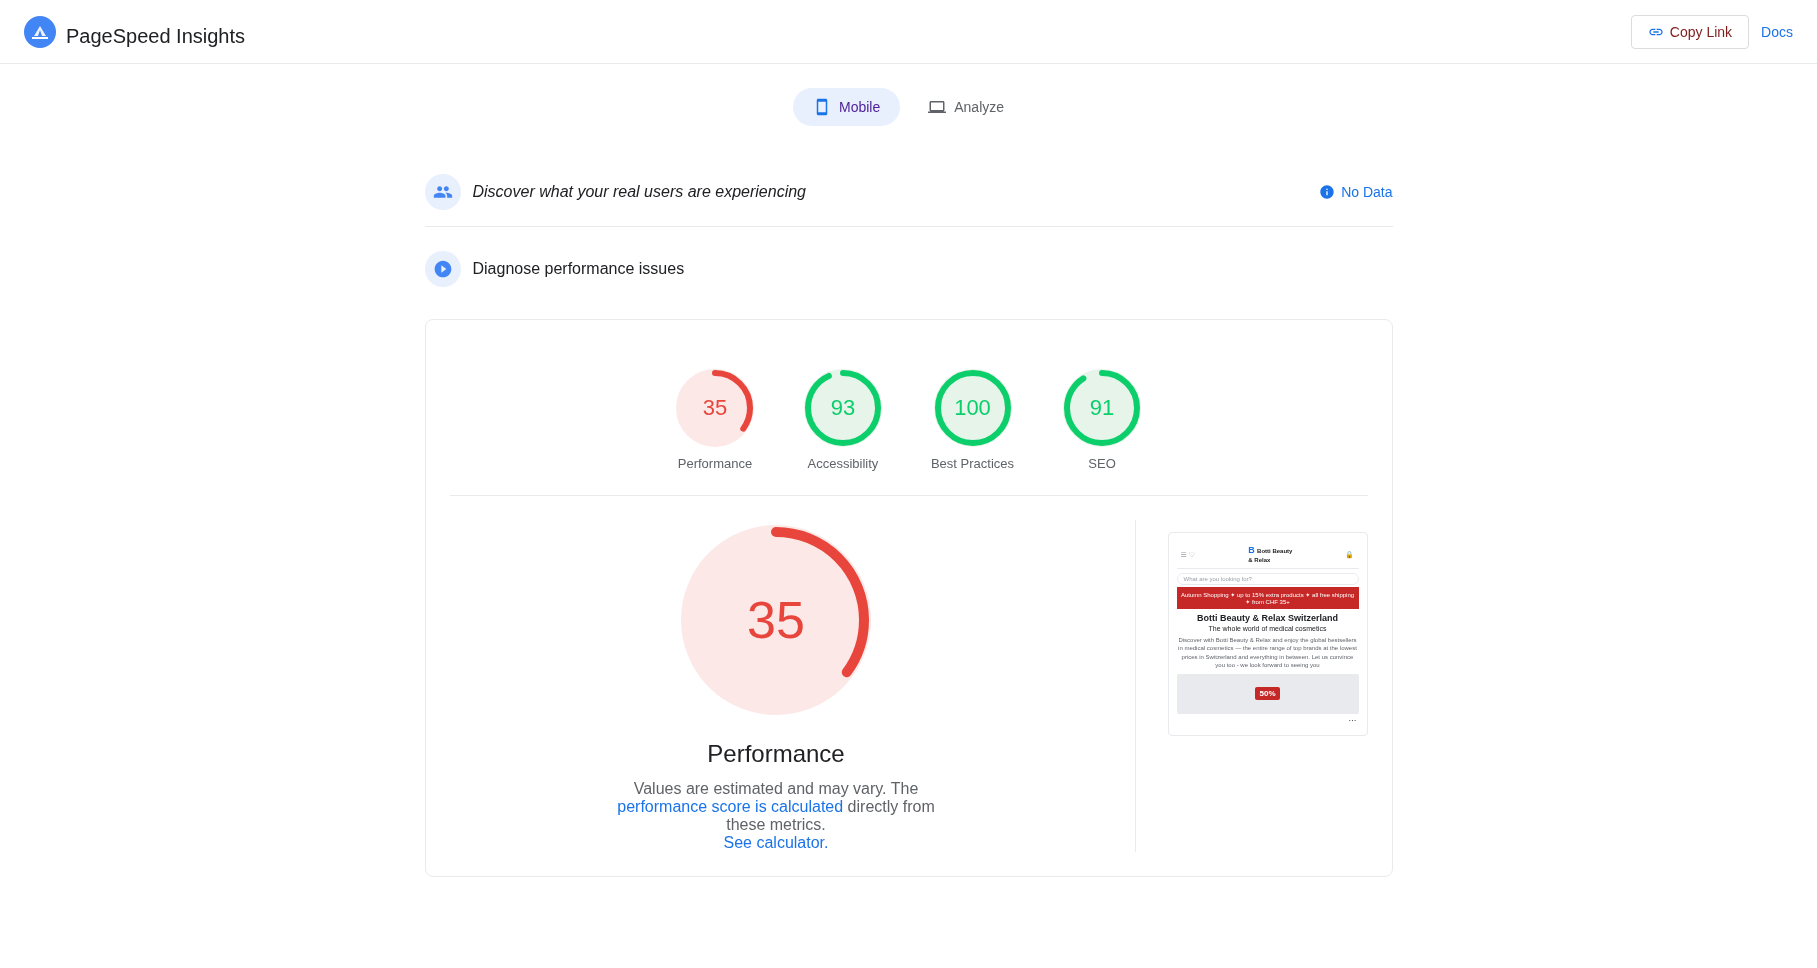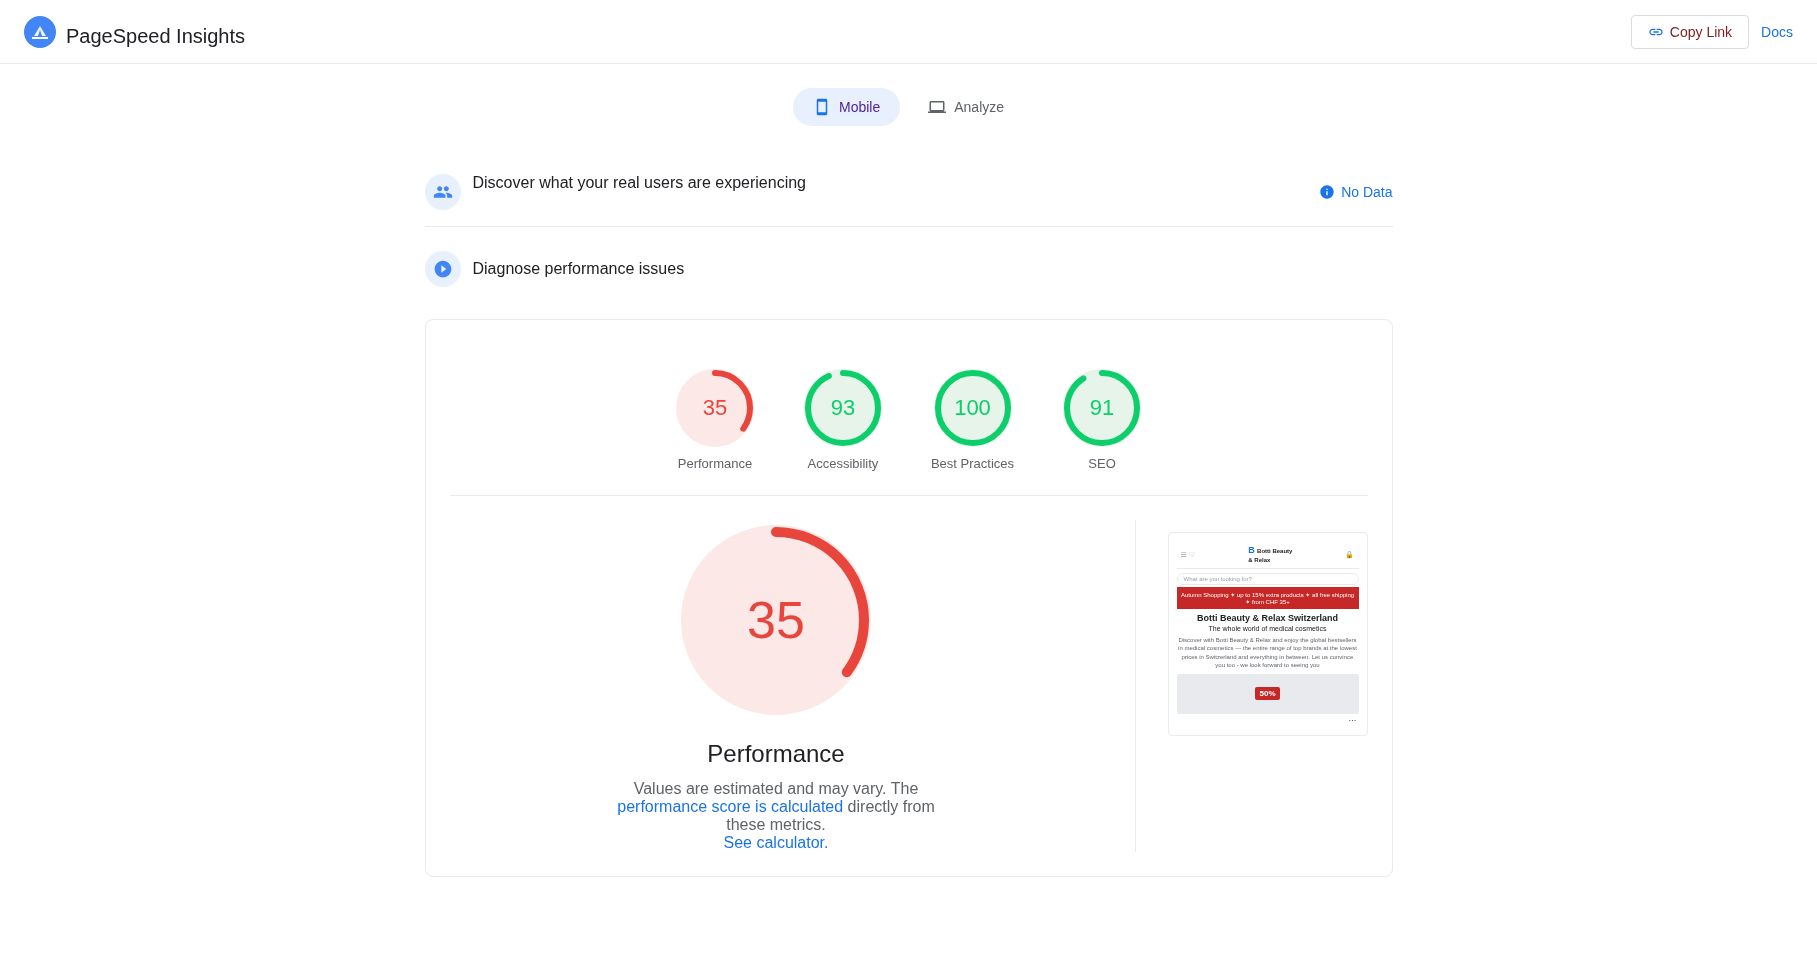--- a/index.html
+++ b/index.html
@@ -122,22 +122,23 @@
     .section-header {
       display: flex;
       align-items: center;
       justify-content: space-between;
       padding: 16px 0;
       border-bottom: 1px solid #e8eaed;
       margin-bottom: 8px;
     }
     .section-header-left {
       display: flex;
-      align-items: flex-start;
+      align-items: center;
       gap: 12px;
+      font-style: italic;
     }
     .section-icon {
       width: 36px;
       height: 36px;
       border-radius: 50%;
       background: #e8f0fe;
       display: flex;
       align-items: center;
       justify-content: center;
       font-size: 18px;

